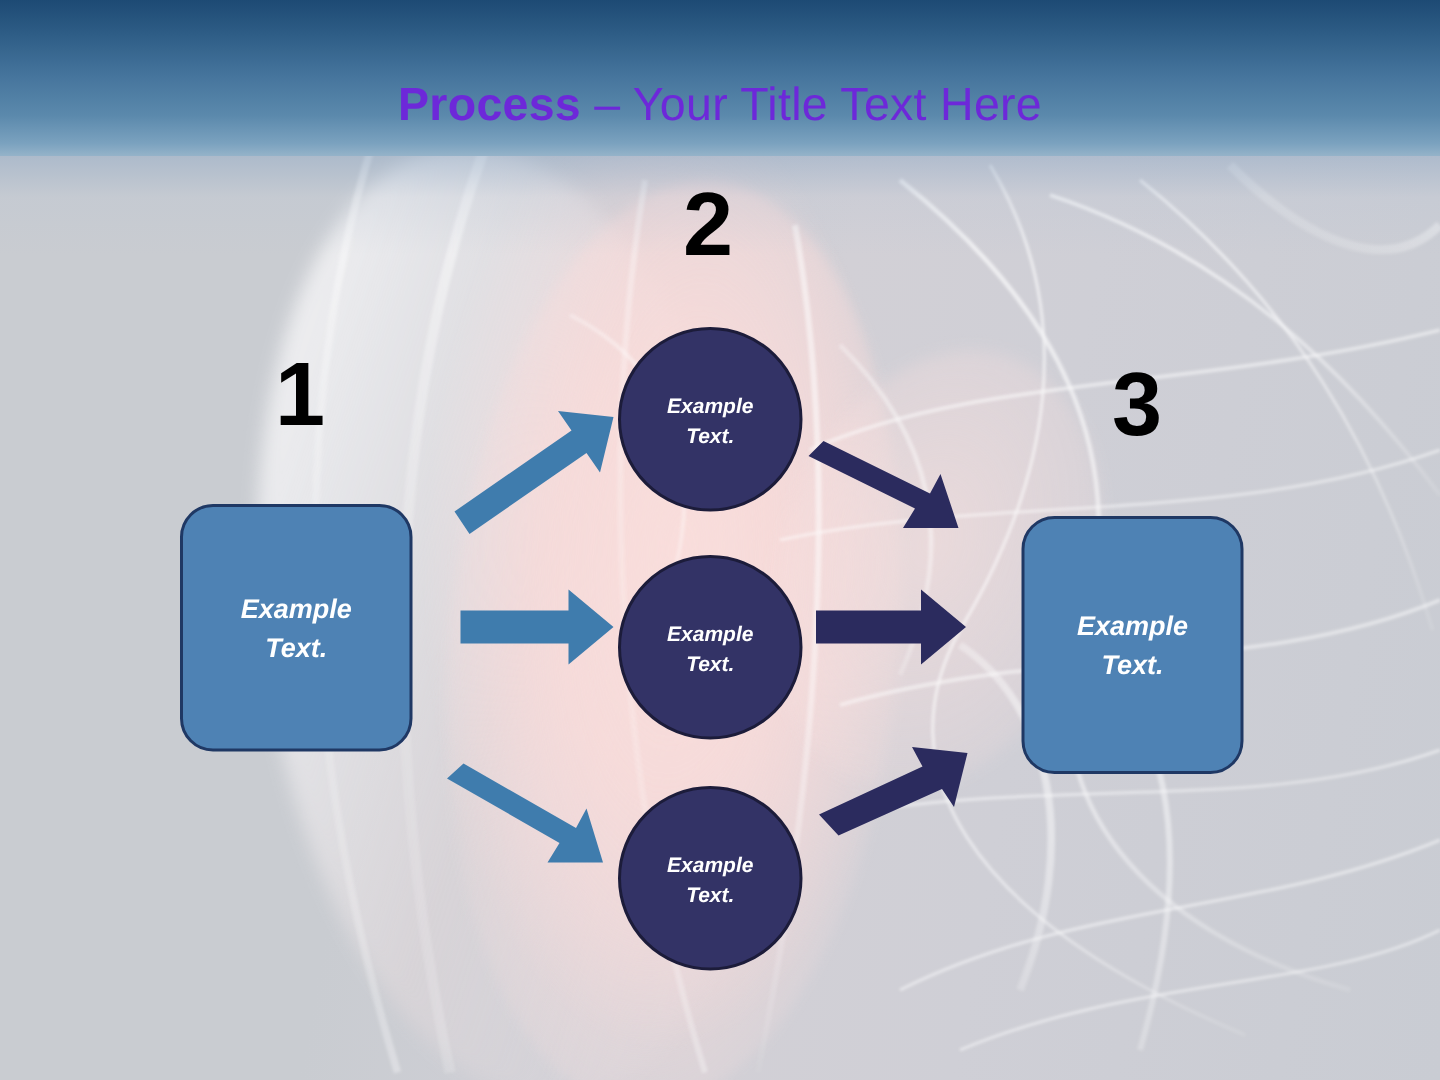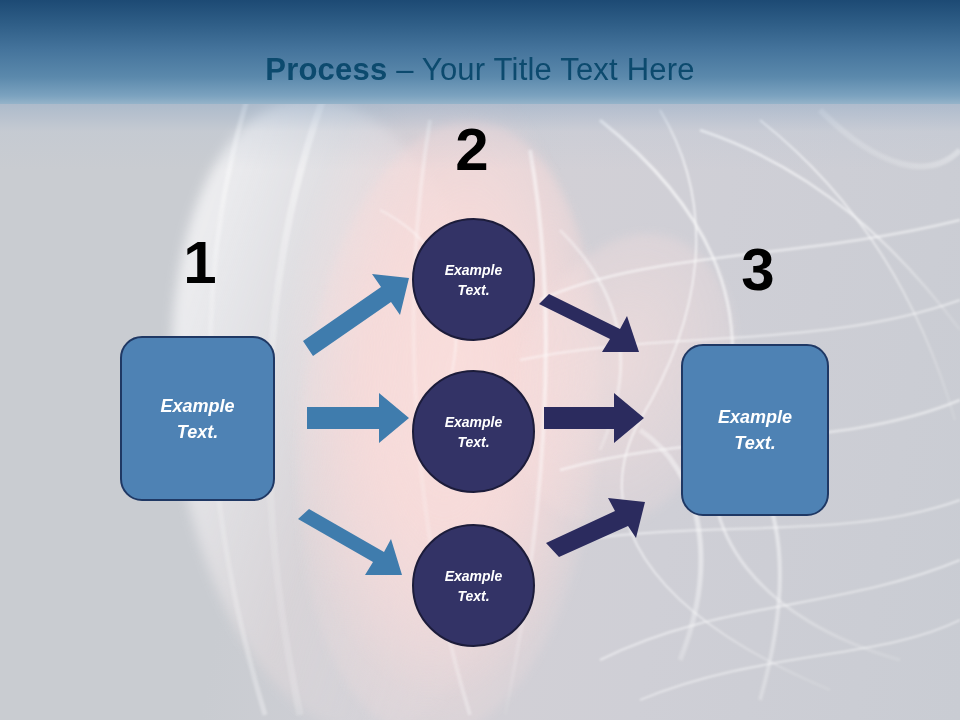--- a/index.html
+++ b/index.html
@@ -107,21 +107,21 @@
       #45749c 48%,
       #5b89ac 74%,
       #7ba2bf 92%,
       #95b3c9 100%);
   }
   .title-text {
     position: absolute;
     left: 0; top: 52px;
     width: 960px;
     text-align: center;
-    color: #0c4a6e;
+    color: #6d28d9;
     font-size: 31px;
     line-height: 36px;
     letter-spacing: 0.2px;
     white-space: nowrap;
   }
   .title-text .t-bold { font-weight: bold; }
   .title-text .t-reg  { font-weight: normal; }
 
   
   .step-num {

